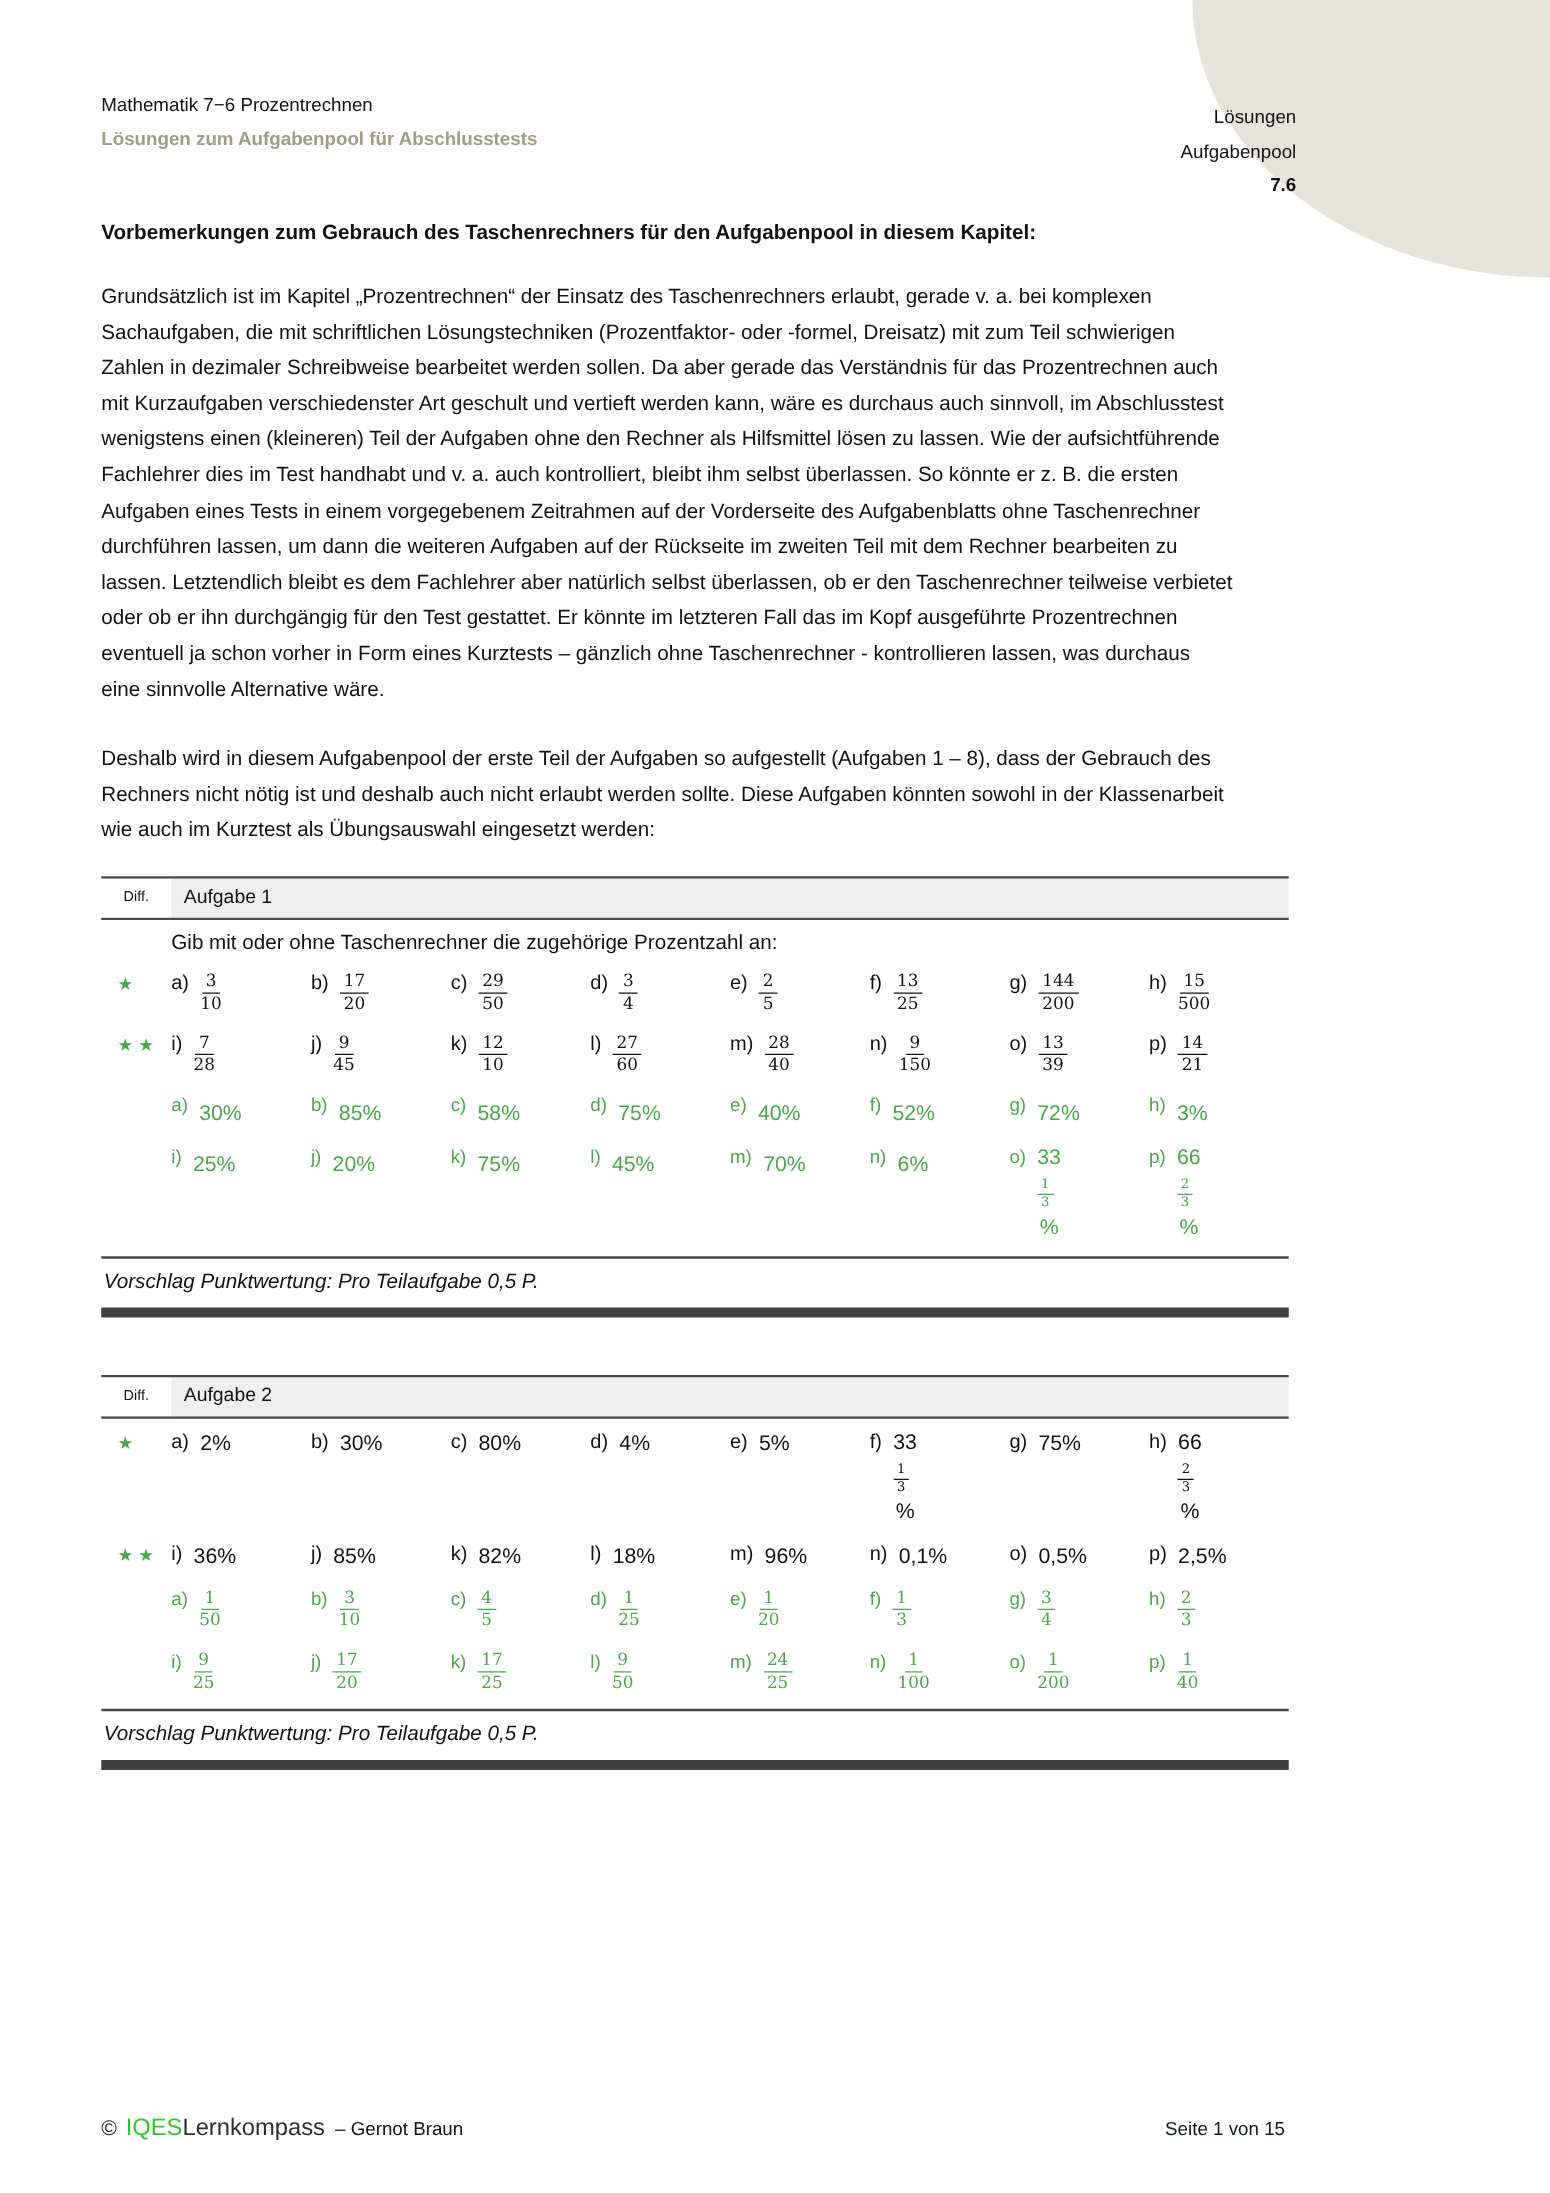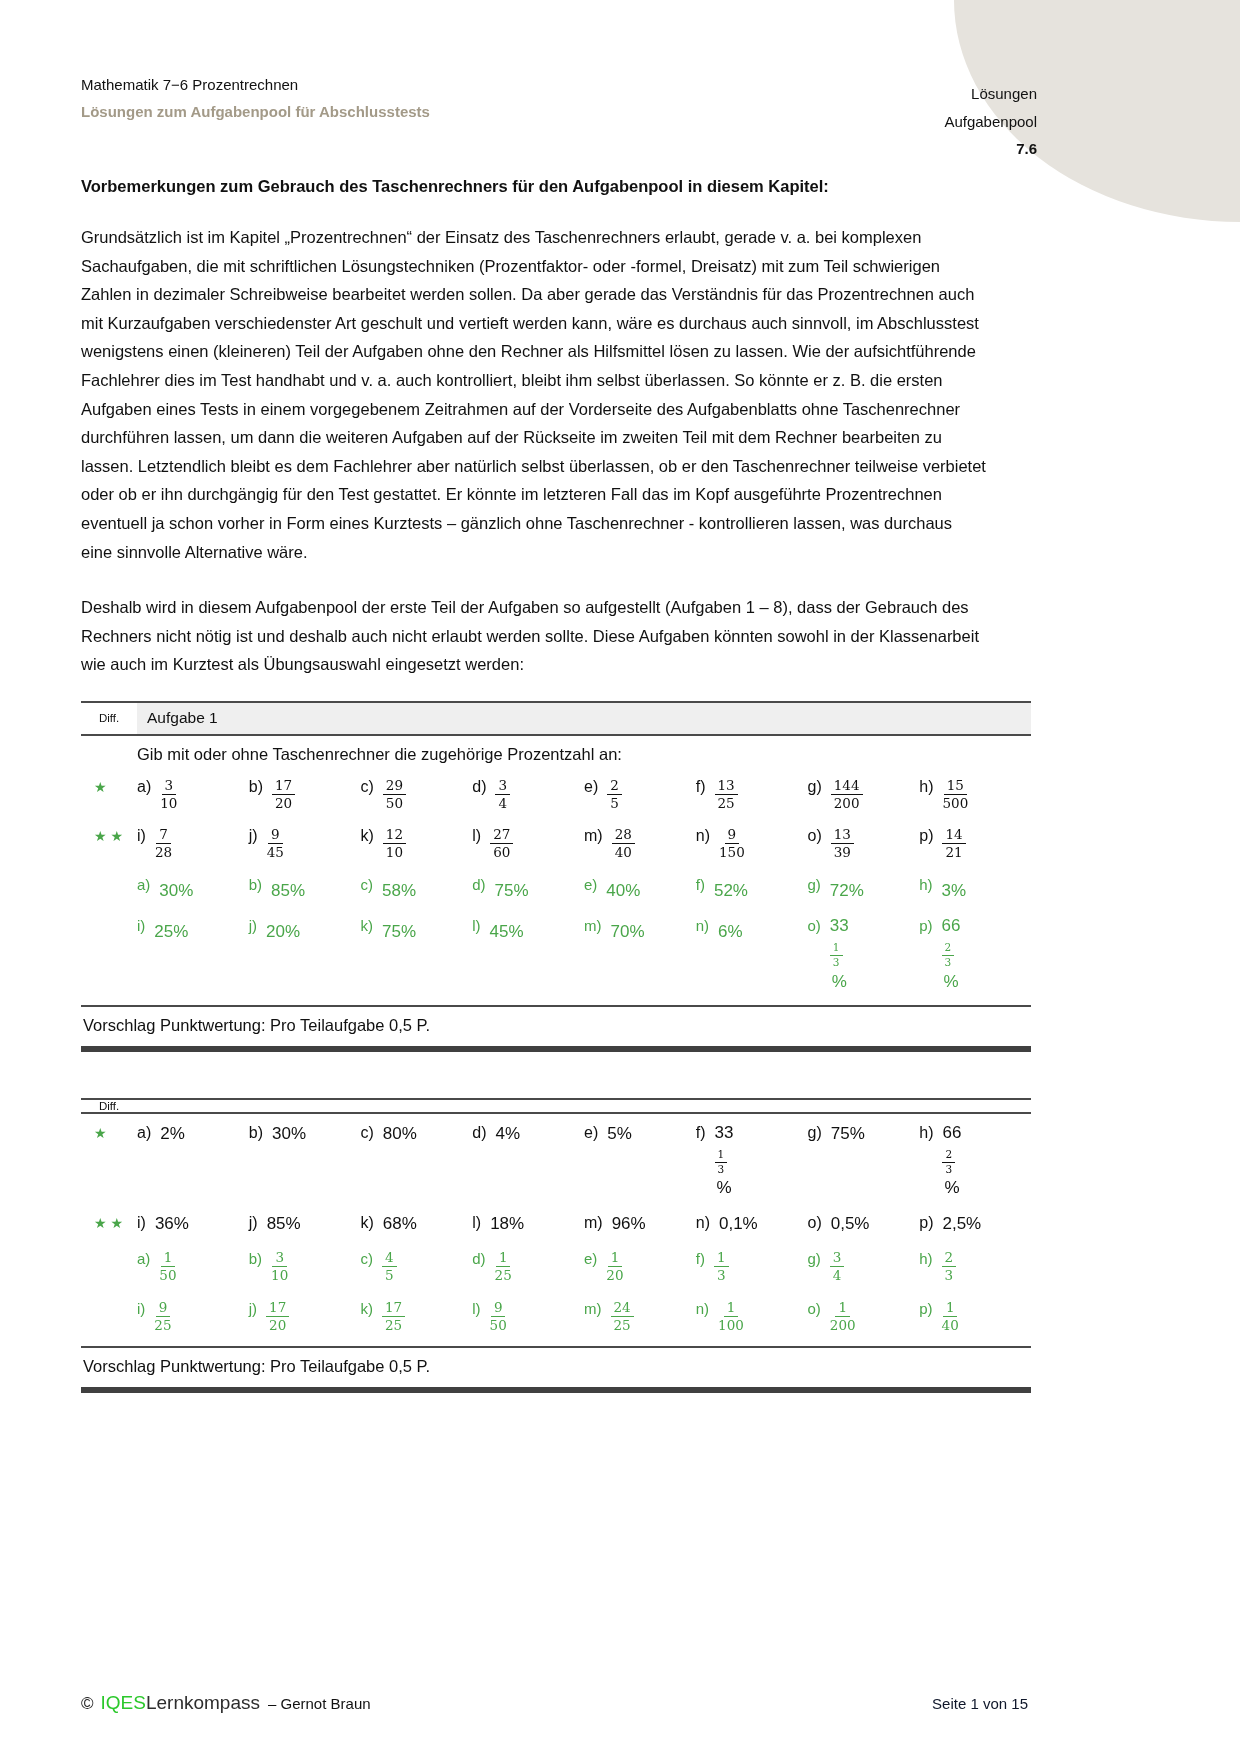--- a/index.html
+++ b/index.html
@@ -60,22 +60,22 @@
   .frac .num{padding:0 3px 1px;border-bottom:1.3px solid currentColor;}
   .frac .den{padding-top:1px;}
   .mixed{display:inline-flex;align-items:flex-start;gap:2px;flex-direction:column;}
   .mixed .whole{font-size:17px;line-height:21px;}
   .mixed .frac{font-size:10.5px;margin-top:4px;}
   .mixed .after{font-size:17px;line-height:21px;margin-left:2px;}
   .answers{color:#4aa64a;}
   .answers .lbl{font-size:15px;}
   .answers .val-text{margin-top:6px;}
   .task-score{
-    border-top:2px solid #4a4a4a;border-bottom:6px solid #404040;
-    font-size:16.5px;padding:9px 2px 11px;margin-top:7px;
+    border-top:2px solid #4a4a4a;border-bottom:8px solid #404040;
+    font-style:italic;font-size:16.5px;padding:9px 2px 11px;margin-top:7px;
   }
 
   
   .footer{
     position:absolute;left:81px;right:212px;top:1692px;
     display:flex;justify-content:space-between;align-items:baseline;
   }
   .brand{display:flex;align-items:baseline;}
   .copy{font-size:17px;margin-right:7px;color:#222;}
   .iqes{font-size:19px;color:#2bc82b;}
@@ -309,20 +309,21 @@
             </span>
             <span class="after">%</span>
           </span>
         </span>
       </div>
       <div class="task-score">Vorschlag Punktwertung: Pro Teilaufgabe 0,5 P.</div>
     </section>
   <section class="task" data-task="1">
       <div class="task-head">
         <span class="diff-cell">Diff.</span>
+        <span class="title-cell">Aufgabe 2</span>
       </div>
       <div class="grid-row problems">
         <span class="marker">★</span>
         <span class="cell">
           <span class="lbl">a)</span>
           <span class="val-text">2%</span>
         </span>
         <span class="cell">
           <span class="lbl">b)</span>
           <span class="val-text">30%</span>
@@ -371,21 +372,21 @@
         <span class="cell">
           <span class="lbl">i)</span>
           <span class="val-text">36%</span>
         </span>
         <span class="cell">
           <span class="lbl">j)</span>
           <span class="val-text">85%</span>
         </span>
         <span class="cell">
           <span class="lbl">k)</span>
-          <span class="val-text">68%</span>
+          <span class="val-text">82%</span>
         </span>
         <span class="cell">
           <span class="lbl">l)</span>
           <span class="val-text">18%</span>
         </span>
         <span class="cell">
           <span class="lbl">m)</span>
           <span class="val-text">96%</span>
         </span>
         <span class="cell">

